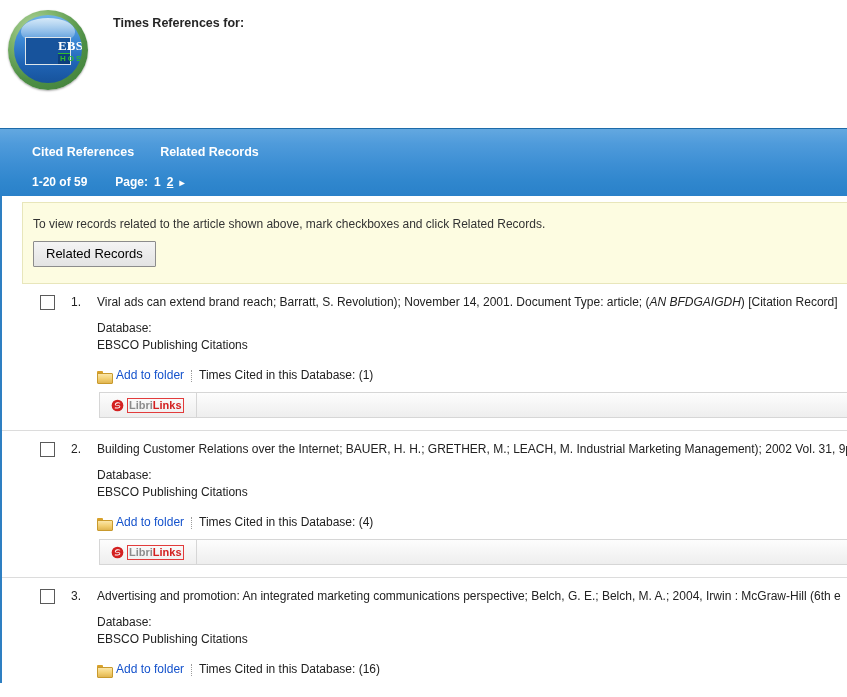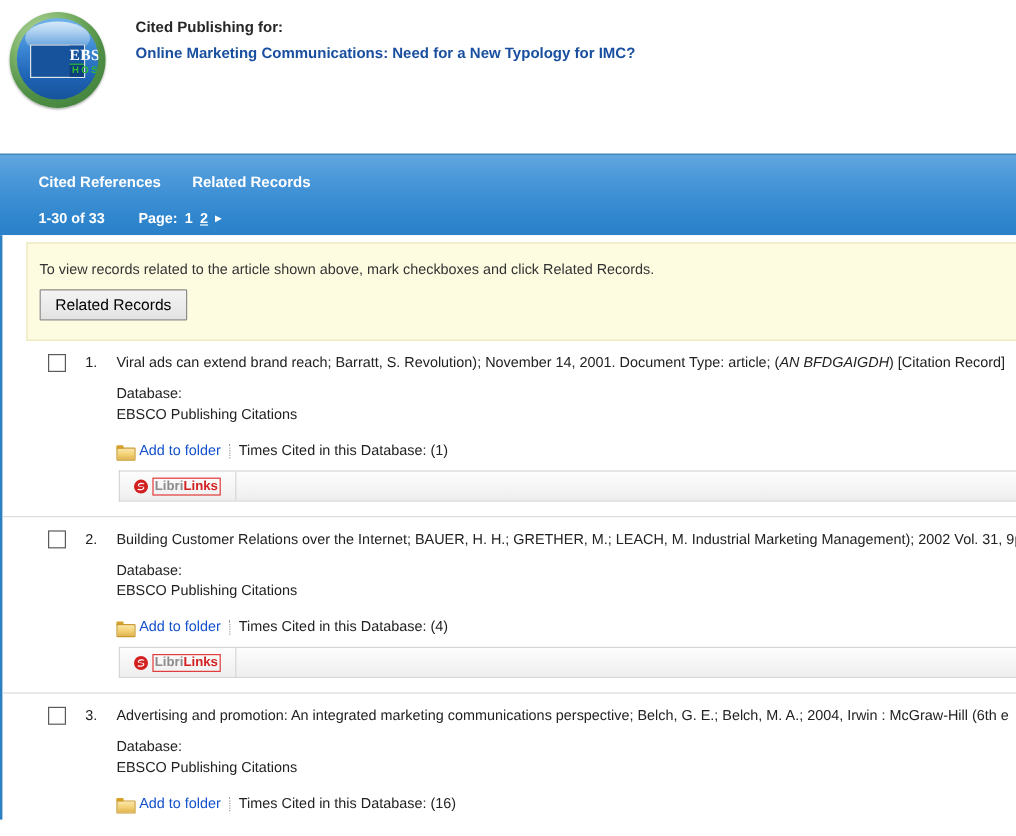--- a/index.html
+++ b/index.html
@@ -231,36 +231,35 @@
       <div class="logo-inner">
         <div class="logo-gloss"></div>
         <div class="logo-badge">
           <span class="logo-ebsco">EBSCO</span>
           <span class="logo-host">HOST</span>
         </div>
       </div>
     </div>
 
     <div class="hdr-text">
-      <div class="hdr-line1">Cited Publishing for:</div>
-      <a class="hdr-title" href="#">Online Marketing Communications: Need for a New Typology for IMC?</a>
+      <div class="hdr-line1">Times References for:</div>
     </div>
 
     <div class="orig-results">
       <span class="orig-arrow">◂</span><span class="orig-label">Original Results</span>
     </div>
   </div>
 
   <div class="blue-bar">
     <div class="tabs-row">
       <span class="tab">Cited References</span>
       <span class="tab">Related Records</span>
     </div>
     <div class="paging-row">
-      <span>1-30 of 33</span>
+      <span>1-20 of 59</span>
       <span class="page-group">
         <span class="page-label">Page:</span>
         <span class="page-num current">1</span>
         <span class="page-num link">2</span>
         <span class="page-next">▸</span>
       </span>
     </div>
   </div>
 
   <div class="content">

